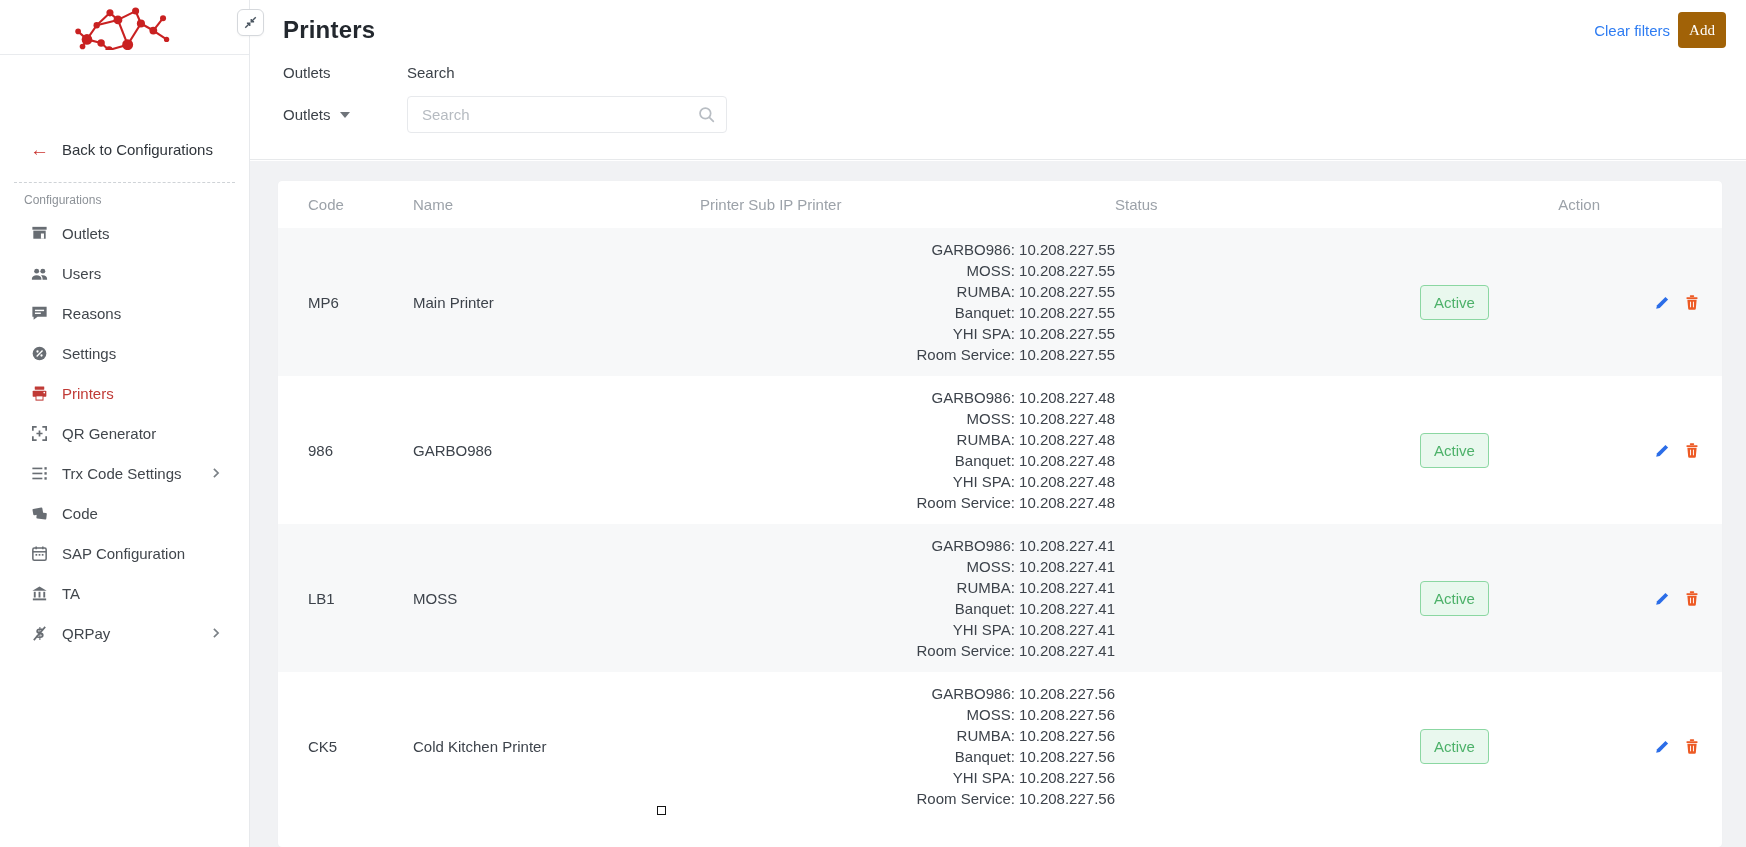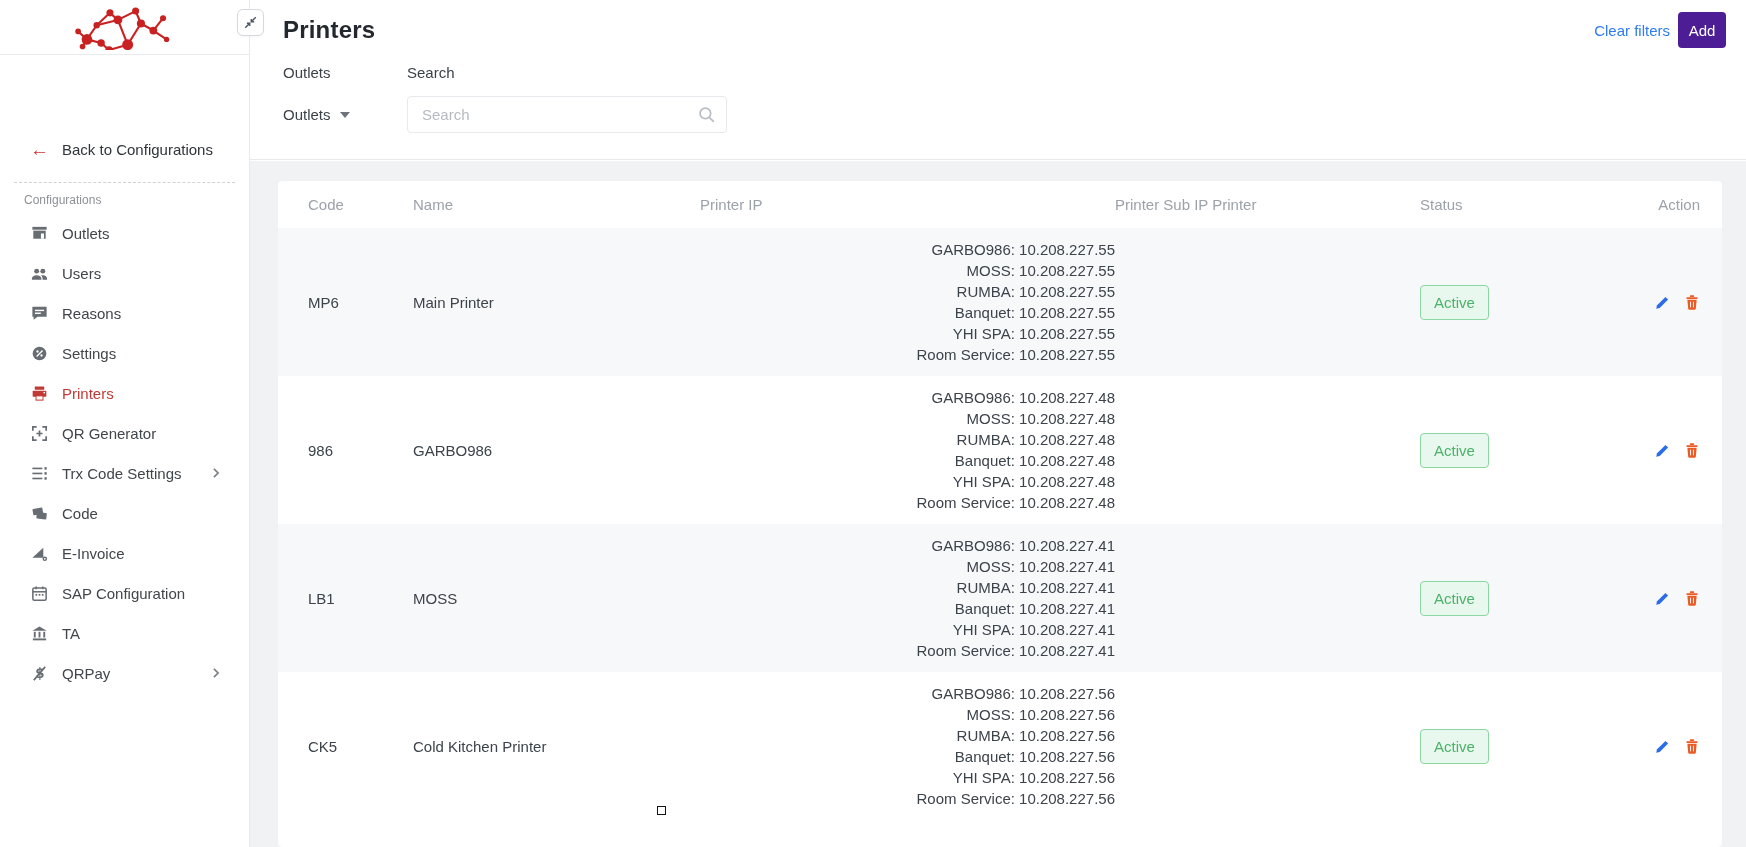--- a/index.html
+++ b/index.html
@@ -21,21 +21,21 @@
   .menu-item.active { color:#c03a36; }
   .menu-item .chev { margin-left:auto; display:flex; }
 
   
   .main { position:absolute; left:250px; top:0; width:1496px; height:847px; }
   .top-area { height:160px; background:#fff; border-bottom:1px solid #e7e9eb; padding:12px 20px 0 33px; }
   .title-row { display:flex; align-items:center; }
   .page-title { font-size:24px; font-weight:700; color:#23282e; letter-spacing:.2px; }
   .title-actions { margin-left:auto; display:flex; align-items:center; gap:8px; }
   .clear-filters { color:#2e7cf2; font-size:15px; cursor:pointer; }
-  .add-btn { width:48px; height:36px; background:#4c1d95; color:#fff; border:none; border-radius:4px; font-size:15px; cursor:pointer; font-family:Liberation Sans, sans-serif;text-align:center; }
+  .add-btn { width:48px; height:36px; background:#a16207; color:#fff; border:none; border-radius:4px; font-size:15px; cursor:pointer; font-family:Liberation Serif, serif;text-align:center; }
   .filters { display:flex; gap:36px; margin-top:16px; }
   .filter-col { display:flex; flex-direction:column; }
   .filter-col.outlets { width:88px; }
   .filter-label { font-size:15px; color:#3c4249; }
   .filter-control { margin-top:15px; height:37px; display:flex; align-items:center; }
   .outlet-select { display:flex; align-items:center; gap:9px; font-size:15px; color:#3c4249; cursor:pointer; }
   .caret-down { width:0; height:0; border-left:5px solid transparent; border-right:5px solid transparent; border-top:6px solid #6f747a; }
   .search-wrap { position:relative; width:320px; }
   .search-input { width:320px; height:37px; border:1px solid #e7e9ec; border-radius:4px; padding:0 38px 0 14px; font-size:15px; color:#3c4249; font-family:inherit; outline:none; }
   .search-input::placeholder { color:#b6bbc1; }
@@ -199,30 +199,20 @@
       <span class="mi-icon">
         <svg width="19" height="19" viewBox="0 0 20 20" fill="#686d73">
             <rect x="3" y="4.5" width="10.5" height="6.8" rx="1" transform="rotate(-10 8 8)"></rect>
             <rect x="7" y="9" width="10.5" height="6.8" rx="1" transform="rotate(6 12 12)"></rect>
           </svg>
       </span>
       <span>Code</span>
     </div>
     <div class="menu-item">
       <span class="mi-icon">
-        <svg width="19" height="19" viewBox="0 0 20 20" fill="#686d73">
-            <path d="M2.5 14.5 14 4v10.5z"></path>
-            <circle cx="15.6" cy="15.6" r="2.4"></circle>
-            <circle cx="15.6" cy="15.6" r="0.9" fill="#fff"></circle>
-          </svg>
-      </span>
-      <span>E-Invoice</span>
-    </div>
-    <div class="menu-item">
-      <span class="mi-icon">
         <svg width="19" height="19" viewBox="0 0 20 20" fill="none" stroke="#686d73" stroke-width="1.6">
             <rect x="3" y="4.2" width="14" height="12.8" rx="1.5"></rect>
             <line x1="3" y1="8.2" x2="17" y2="8.2"></line>
             <line x1="6.5" y1="2.6" x2="6.5" y2="5.4"></line>
             <line x1="13.5" y1="2.6" x2="13.5" y2="5.4"></line>
             <g fill="#686d73" stroke="none">
               <rect x="5.8" y="10.5" width="1.8" height="1.8"></rect>
               <rect x="9.1" y="10.5" width="1.8" height="1.8"></rect>
               <rect x="12.4" y="10.5" width="1.8" height="1.8"></rect>
             </g>
@@ -305,21 +295,20 @@
       </div>
     </div>
   </div>
 
   <div class="content-bg">
     <div class="card">
 
       <div class="thead">
         <span>Code</span>
         <span>Name</span>
-        <span>Printer IP</span>
         <span>Printer Sub IP Printer</span>
         <span>Status</span>
         <span class="col-action">Action</span>
       </div>
 
       <div class="trow striped">
         <span>MP6</span>
         <span>Main Printer</span>
         <span class="cell-ip">GARBO986: 10.208.227.55
 MOSS: 10.208.227.55

